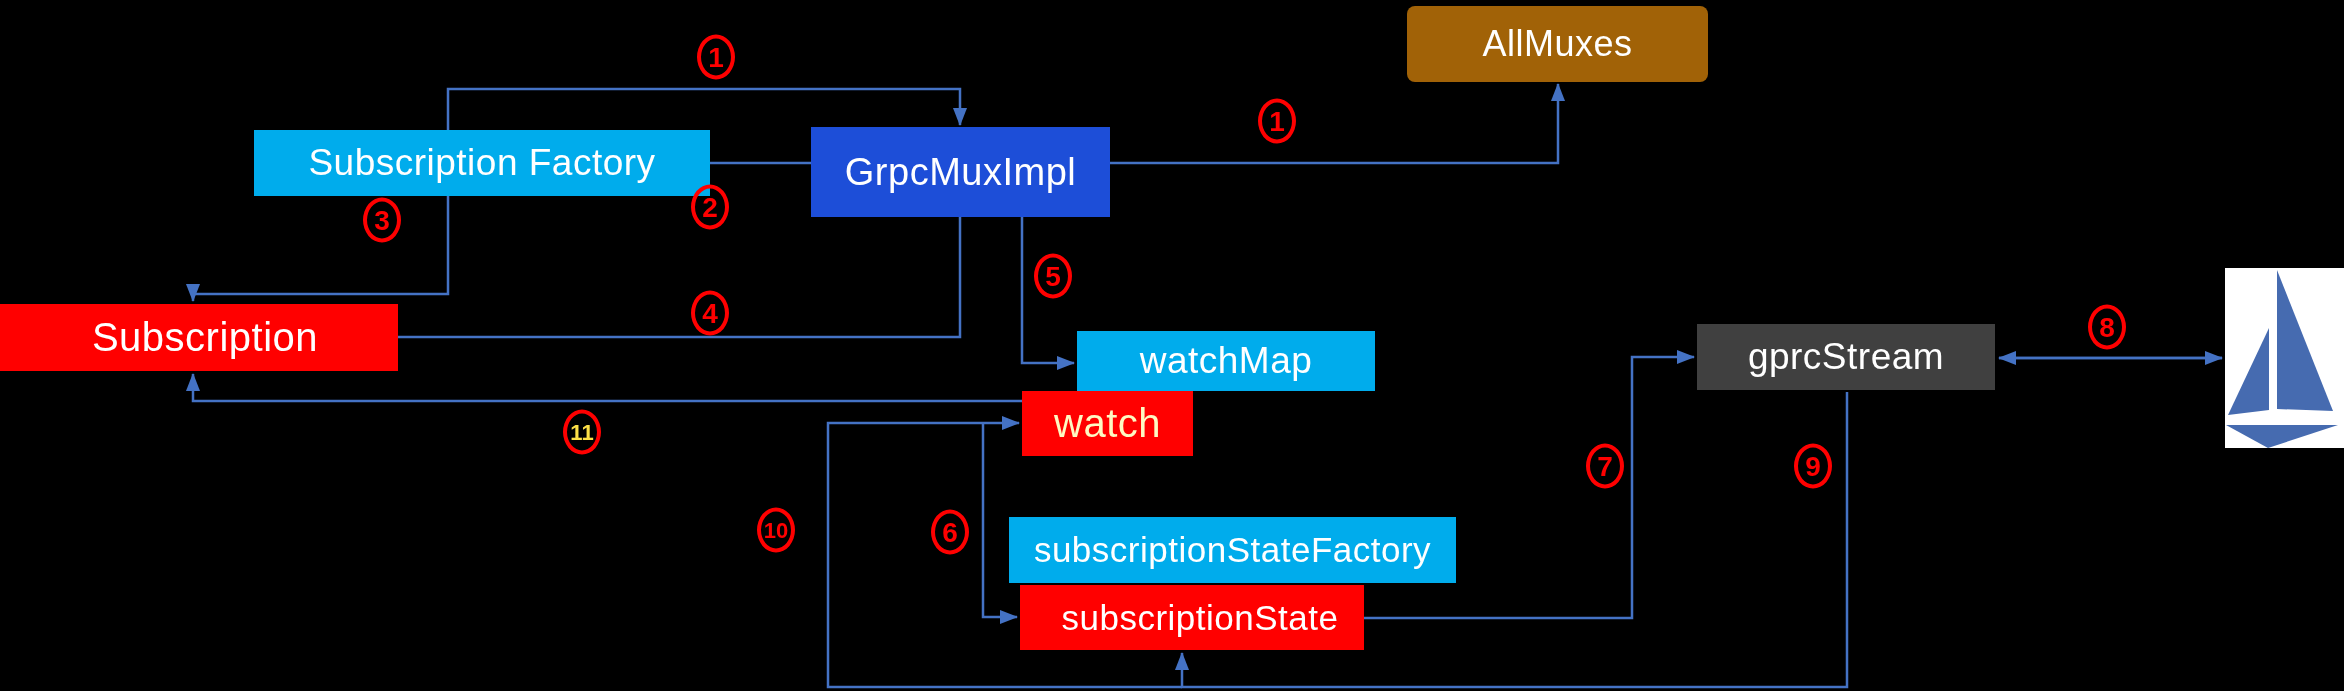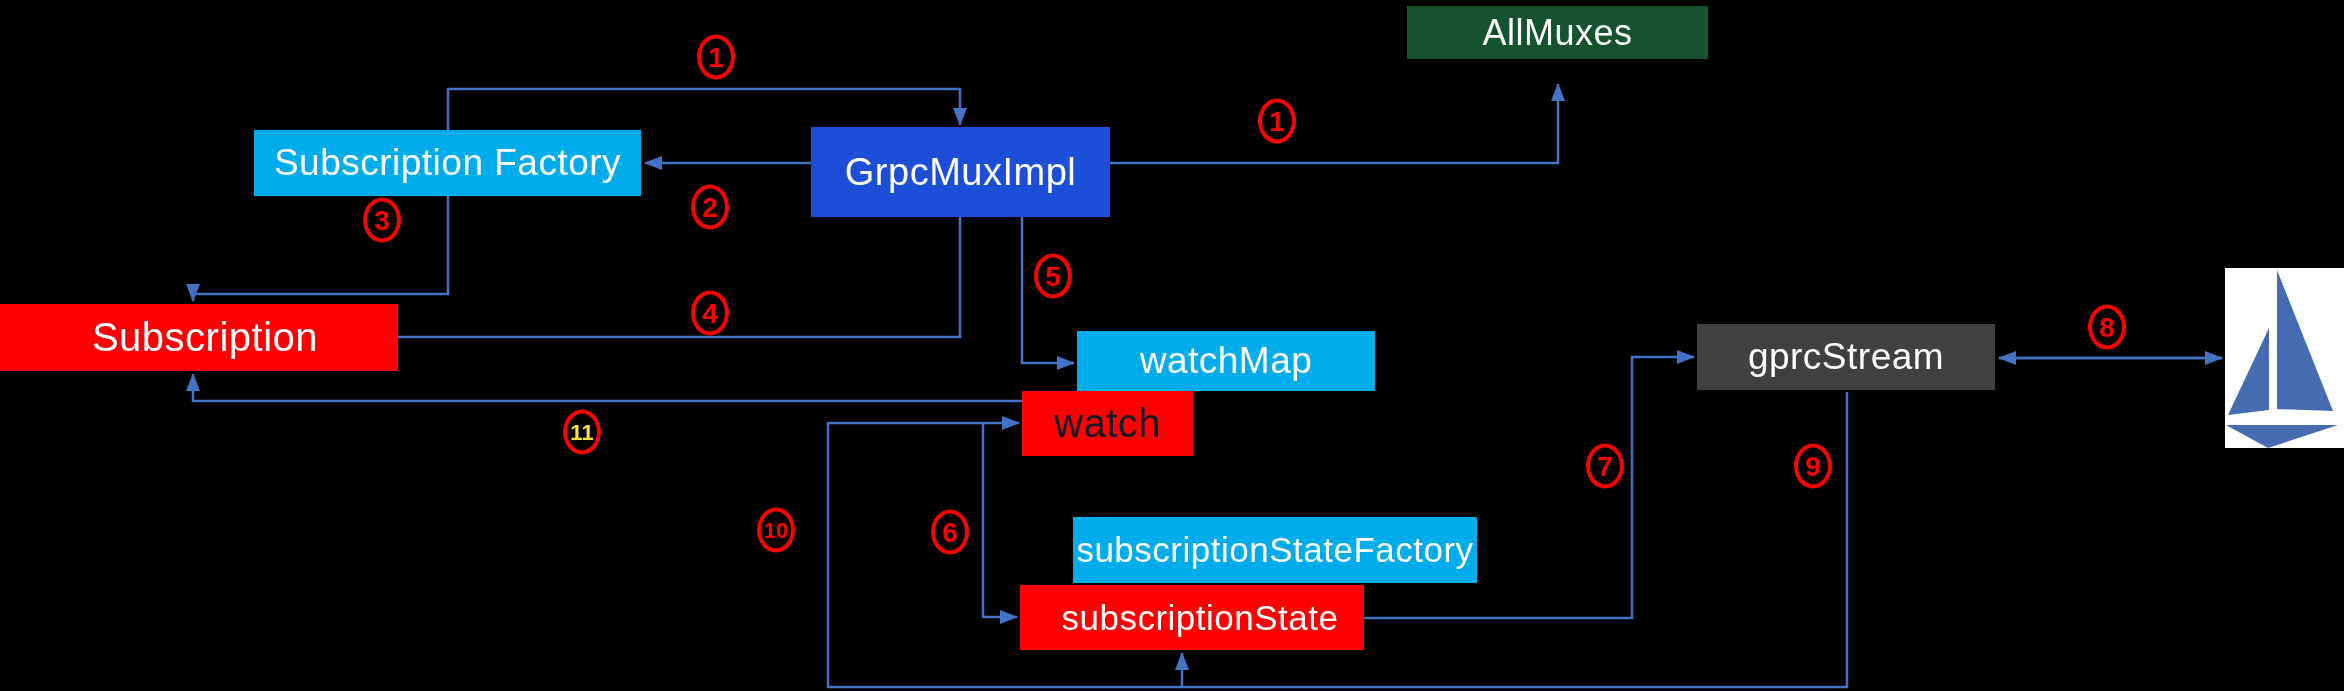--- a/index.html
+++ b/index.html
@@ -40,27 +40,27 @@
       <polyline points="1022,197 1022,363 1074,363" fill="none" stroke="#4472C4" stroke-width="2.5" marker-end="url(#ah)"></polyline>
       <polyline points="983,423 983,617 1017,617" fill="none" stroke="#4472C4" stroke-width="2.5" marker-end="url(#ah)"></polyline>
       <polyline points="1348,618 1632,618 1632,357 1694,357" fill="none" stroke="#4472C4" stroke-width="2.5" marker-end="url(#ah)"></polyline>
       <polyline points="1999,358 2222,358" fill="none" stroke="#4472C4" stroke-width="2.5" marker-end="url(#ah)"></polyline>
       <polyline points="2222,358 1999,358" fill="none" stroke="#4472C4" stroke-width="2.5" marker-end="url(#ah)"></polyline>
       <polyline points="1847,392 1847,687 1182,687 1182,653" fill="none" stroke="#4472C4" stroke-width="2.5" marker-end="url(#ah)"></polyline>
       <polyline points="1182,687 828,687 828,423 1019,423" fill="none" stroke="#4472C4" stroke-width="2.5" marker-end="url(#ah)"></polyline>
       <polyline points="1022,401 193,401 193,374" fill="none" stroke="#4472C4" stroke-width="2.5" marker-end="url(#ah)"></polyline>
     </svg>
   <div id="nodes-layer">
-      <div class="node" style="left: 1407px; top: 6px; width: 301px; height: 53px; font-size: 36px; background: #14532d; color: rgb(255, 255, 255);">AllMuxes</div>
-      <div class="node" style="left: 254px; top: 130px; width: 387px; height: 66px; font-size: 37px; background: rgb(0, 172, 236); color: rgb(255, 255, 255);">Subscription Factory</div>
+      <div class="node" style="left: 1407px; top: 6px; width: 301px; height: 76px; font-size: 36px; background: #a16207; color: rgb(255, 255, 255); border-radius: 8px;">AllMuxes</div>
+      <div class="node" style="left: 254px; top: 130px; width: 456px; height: 66px; font-size: 37px; background: rgb(0, 172, 236); color: rgb(255, 255, 255);">Subscription Factory</div>
       <div class="node" style="left: 811px; top: 127px; width: 299px; height: 90px; font-size: 38px; background: #1d4ed8; color: rgb(255, 255, 255);">GrpcMuxImpl</div>
       <div class="node" style="left: 0px; top: 304px; width: 386px; height: 67px; font-size: 40px; background: rgb(255, 0, 0); color: rgb(255, 255, 255); padding-left: 12px;">Subscription</div>
       <div class="node" style="left: 1077px; top: 331px; width: 298px; height: 60px; font-size: 37px; background: rgb(0, 172, 236); color: rgb(255, 255, 255); text-align: center;">watchMap</div>
-      <div class="node" style="left: 1022px; top: 391px; width: 171px; height: 65px; font-size: 40px; background: rgb(255, 0, 0); color: #0f172a;">watch</div>
-      <div class="node" style="left: 1073px; top: 517px; width: 404px; height: 66px; font-size: 35px; background: rgb(0, 172, 236); color: rgb(255, 255, 255);">subscriptionStateFactory</div>
+      <div class="node" style="left: 1022px; top: 391px; width: 171px; height: 65px; font-size: 40px; background: rgb(255, 0, 0); color: #fef9c3;">watch</div>
+      <div class="node" style="left: 1009px; top: 517px; width: 447px; height: 66px; font-size: 35px; background: rgb(0, 172, 236); color: rgb(255, 255, 255);">subscriptionStateFactory</div>
       <div class="node" style="left: 1020px; top: 585px; width: 328px; height: 65px; font-size: 35px; background: rgb(255, 0, 0); color: rgb(255, 255, 255); padding-left: 16px;">subscriptionState</div>
       <div class="node" style="left: 1697px; top: 324px; width: 298px; height: 66px; font-size: 37px; background: #404040; color: rgb(255, 255, 255);">gprcStream</div>
     </div>
   <svg id="istio-logo" width="119" height="180" viewBox="0 0 119 180" style="left: 2225px; top: 268px;">
     <rect x="0" y="0" width="119" height="180" fill="#FFFFFF"></rect>
     <polygon points="52,2 108,143 52,141" fill="#466BB0"></polygon>
     <polygon points="44,60 44,142 3,147" fill="#466BB0"></polygon>
     <polygon points="1,157 113,157 43,180" fill="#466BB0"></polygon>
   </svg>
   <div id="labels-layer">

